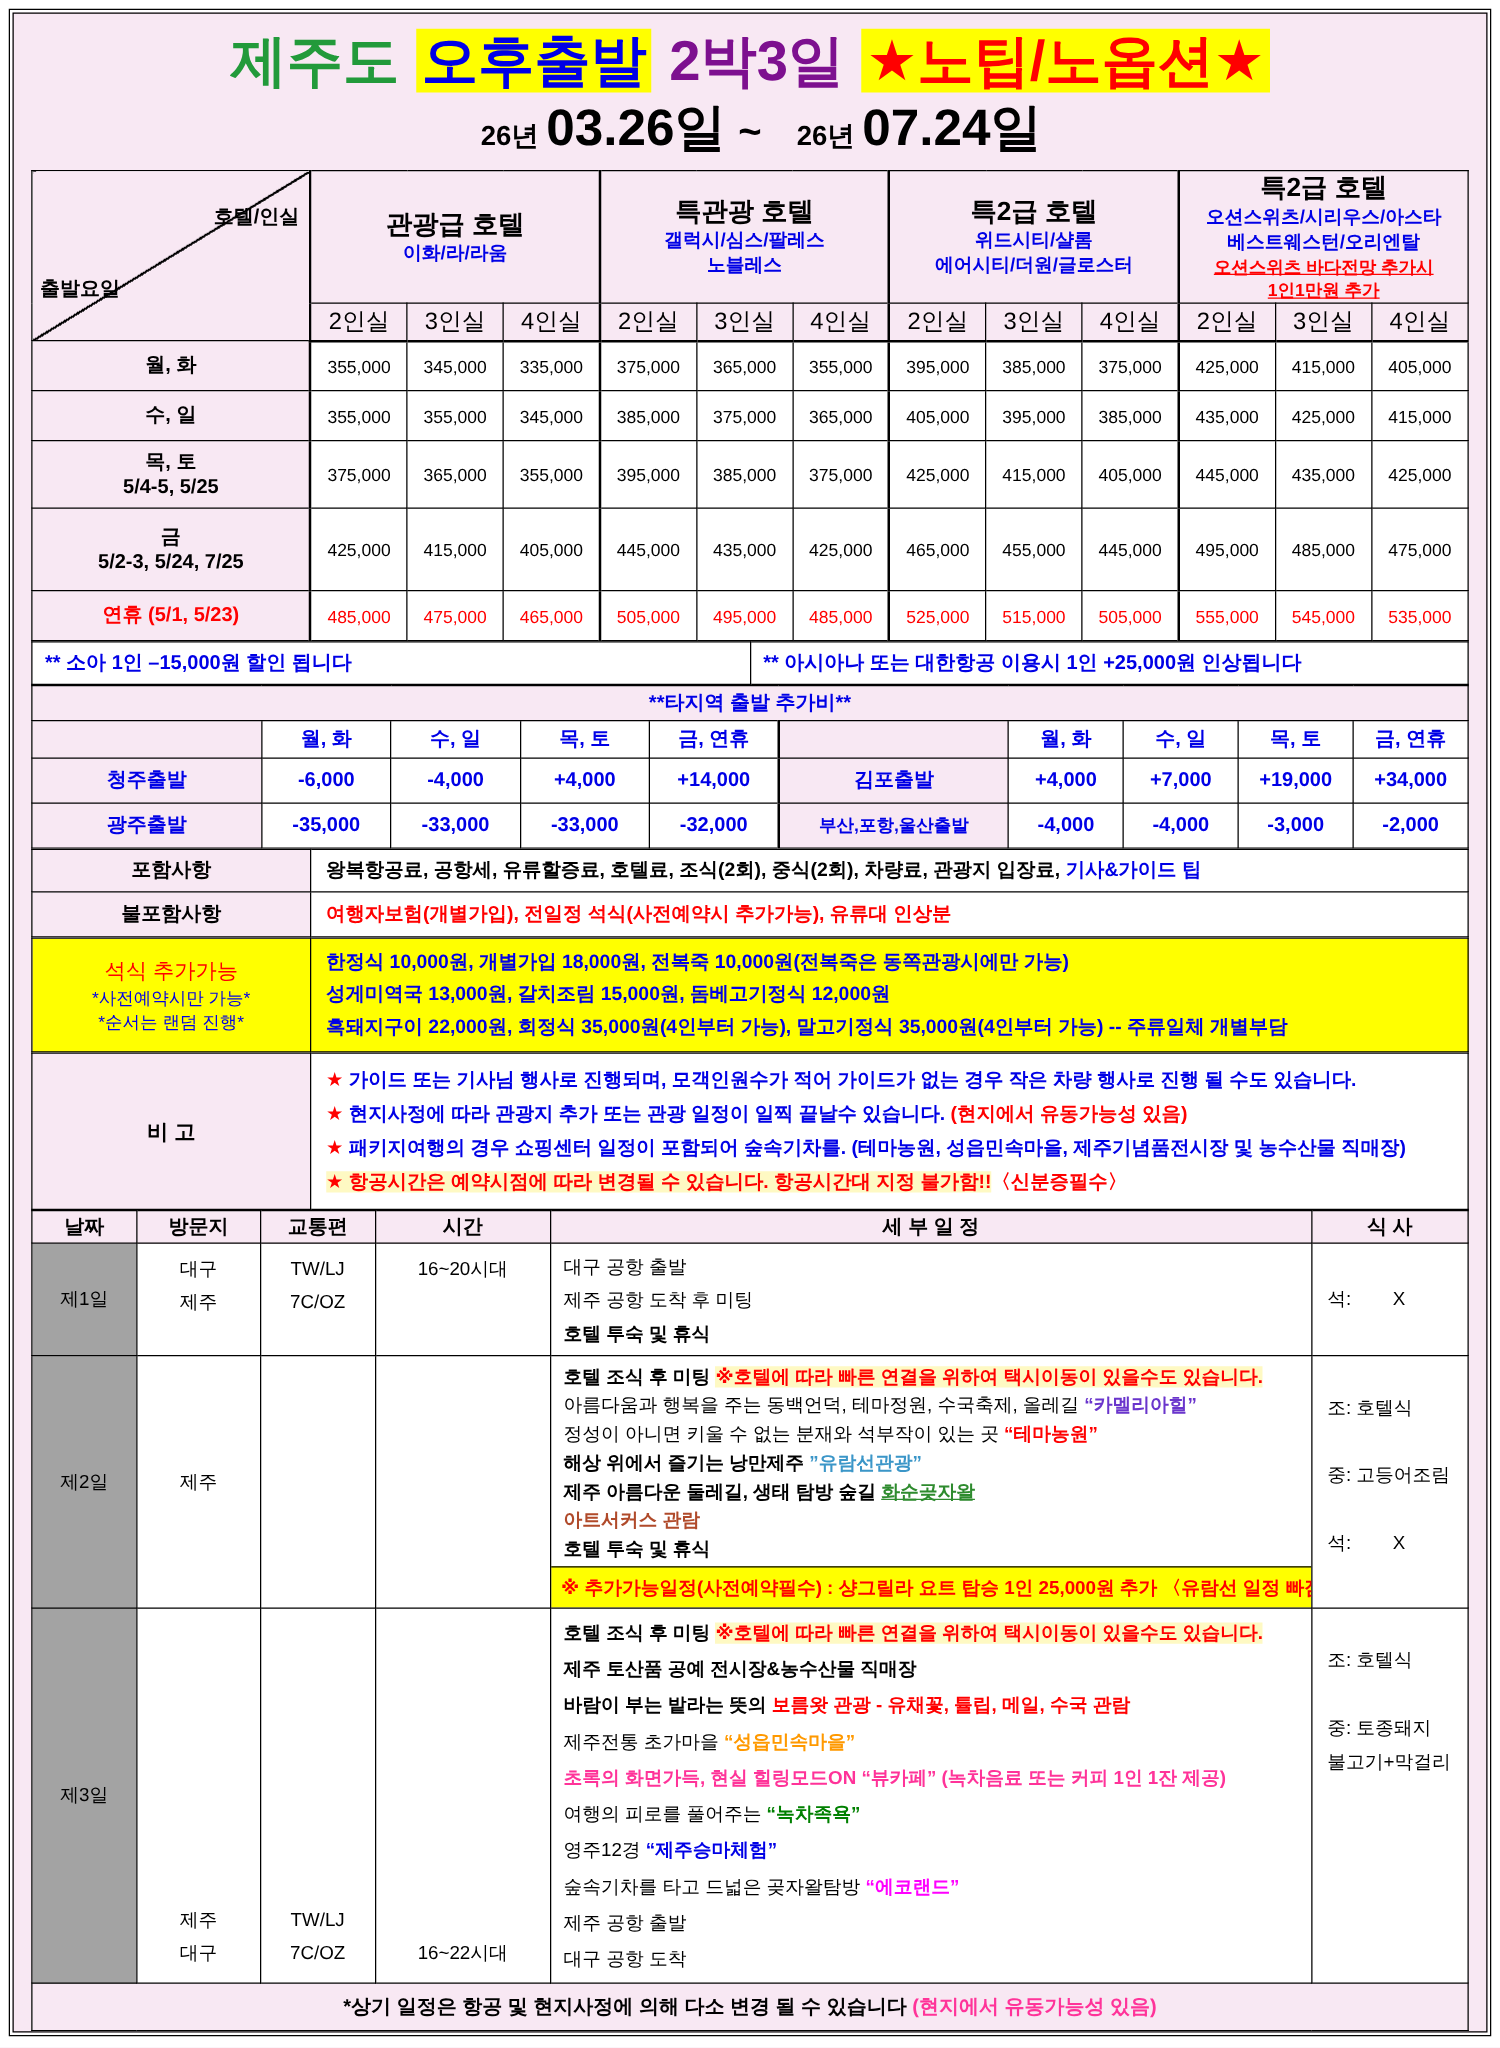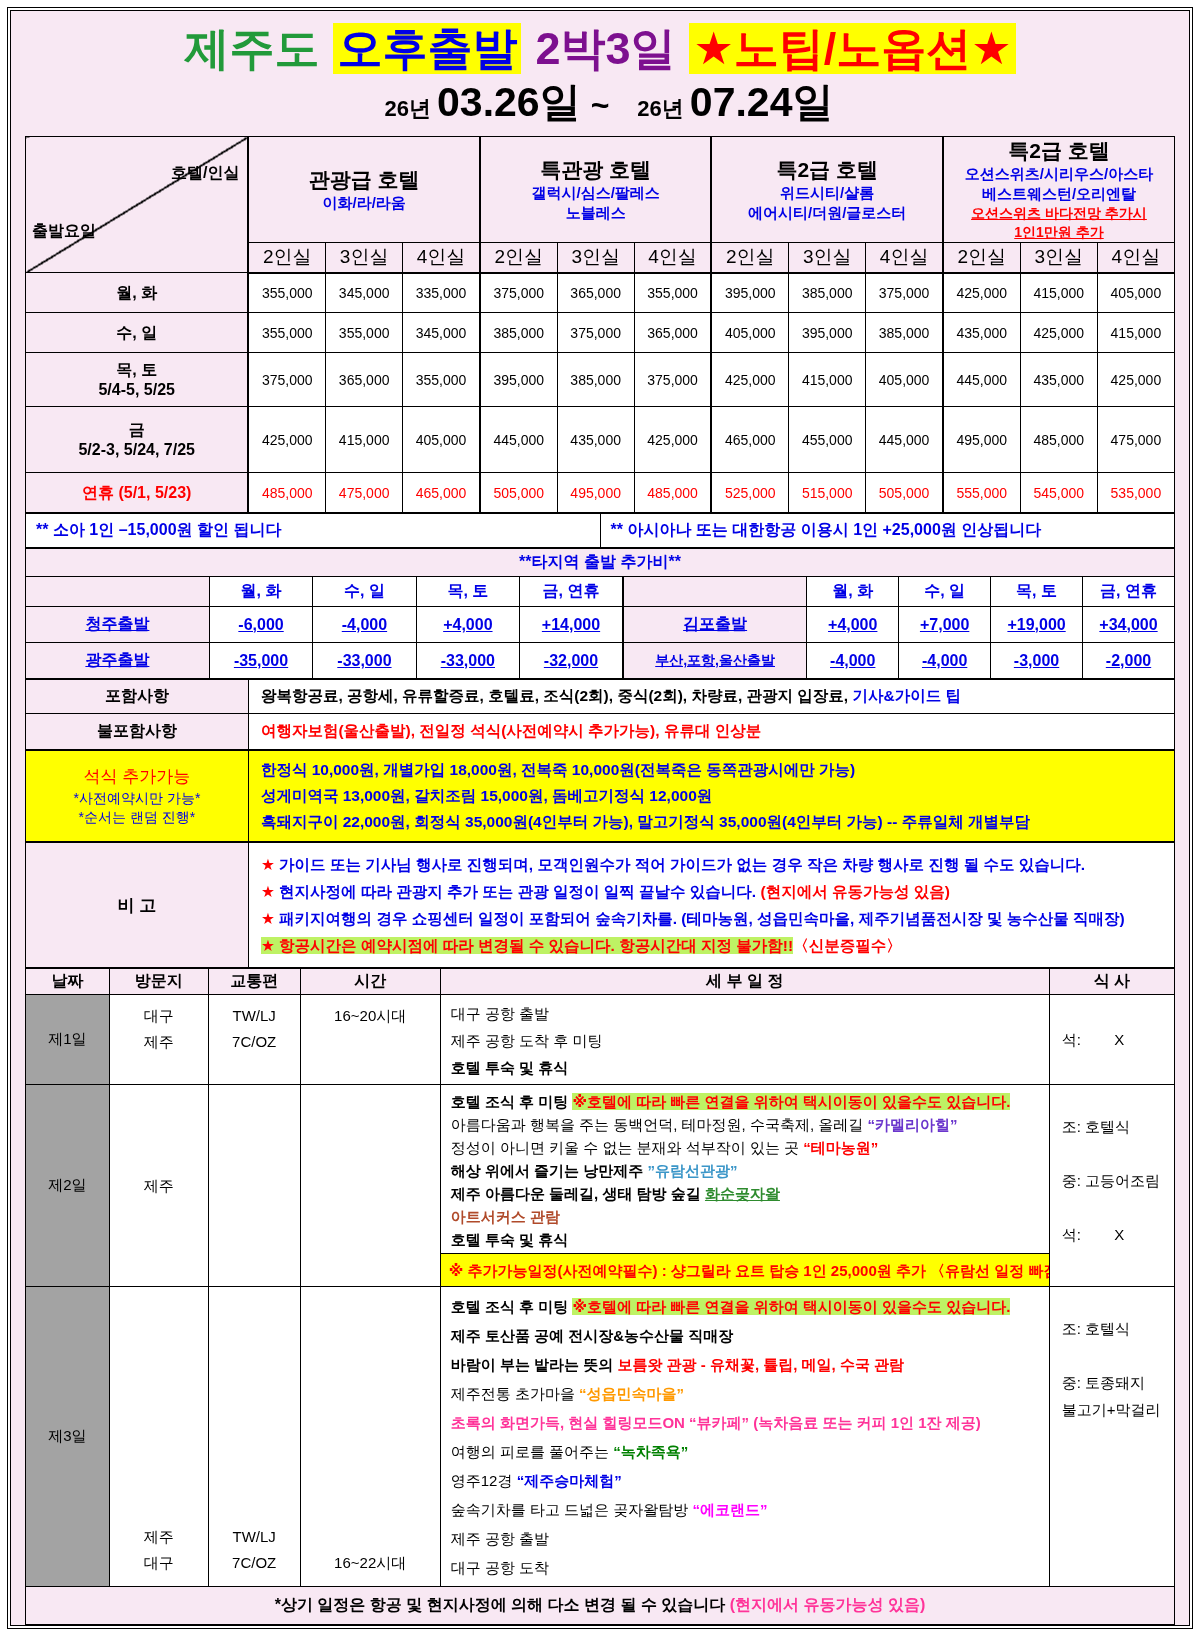--- a/index.html
+++ b/index.html
@@ -38,21 +38,21 @@
   .prow.red td { color:#ff0000; }
   td.gb { border-left:2px solid #000; }
 
   
   .notes td { height:34px; font-size:16px; font-weight:bold; color:#0000e6; text-align:left; padding-left:10px; background:#fff; }
 
   
   .region td { text-align:center; font-weight:bold; color:#0000e6; font-size:16px; }
   .region .rtitle { height:28px; background:#f8e8f3; }
   .region .rhead td { height:30px; }
-  .region .rdata td { height:36px;text-decoration:underline; }
+  .region .rdata td { height:36px; }
   .region td.rlabel { background:#f8e8f3; }
   .region td.mid { border-left:2px solid #000; }
   .region .rlabel.small { font-size:14px; }
 
   
   .info td { text-align:left; }
   .info .ilabel { width:19.4%; text-align:center; font-weight:bold; font-size:16px; background:#f8e8f3; height:34px; }
   .info .icontent { padding-left:12px; font-size:15.5px; background:#fff;border-radius:15px; }
 
   
@@ -84,21 +84,21 @@
   .addon { background:#ffff00; border-top:1px solid #000; height:33px; line-height:33px; padding-left:8px; white-space:nowrap; overflow:hidden; }
   .cmeal { text-align:left; padding-left:12px; white-space:pre; line-height:27px; vertical-align:middle; }
   .cmeal.mtop { vertical-align:top; padding-top:28px; }
   .itfoot td { height:38px; text-align:center; background:#f8e8f3; font-size:16px; }
 
   
   .sg-plain { color:#000; }
   .sg-bold { color:#000; font-weight:bold; }
   .sg-red { color:#ff0000; font-weight:bold; }
   .sg-blue { color:#0000e6; font-weight:bold; }
-  .sg-hl { color:#ff0000; background:#bef264; font-weight:bold; }
+  .sg-hl { color:#ff0000; background:#fef9c3; font-weight:bold; }
   .sg-purple { color:#6a35cc; font-weight:bold; }
   .sg-teal { color:#3b96c8; font-weight:bold; }
   .sg-green { color:#008000; font-weight:bold; }
   .sg-greenu { color:#2e8b2e; font-weight:bold; text-decoration:underline; }
   .sg-brown { color:#b04a2a; font-weight:bold; }
   .sg-orange { color:#ff9900; font-weight:bold; }
   .sg-pink { color:#ff3399; font-weight:bold; }
   .sg-magenta { color:#ff00ff; font-weight:bold; }
 </style>
 </head>
@@ -334,21 +334,21 @@
   </table>
 
   <table class="info">
     <tbody>
       <tr>
         <td class="ilabel">포함사항</td>
         <td class="icontent" id="include-content"><span class="sg-bold">왕복항공료, 공항세, 유류할증료, 호텔료, 조식(2회), 중식(2회), 차량료, 관광지 입장료, </span><span class="sg-blue">기사&amp;가이드 팁</span></td>
       </tr>
       <tr>
         <td class="ilabel" style="height:36px">불포함사항</td>
-        <td class="icontent" id="exclude-content"><span class="sg-red">여행자보험(울산출발), 전일정 석식(사전예약시 추가가능), 유류대 인상분</span></td>
+        <td class="icontent" id="exclude-content"><span class="sg-red">여행자보험(개별가입), 전일정 석식(사전예약시 추가가능), 유류대 인상분</span></td>
       </tr>
     </tbody>
   </table>
 
   <table class="dinner">
     <tbody>
       <tr>
         <td class="dlabel">
           <div class="l1">석식 추가가능</div>
           <div id="dinner-notes">

